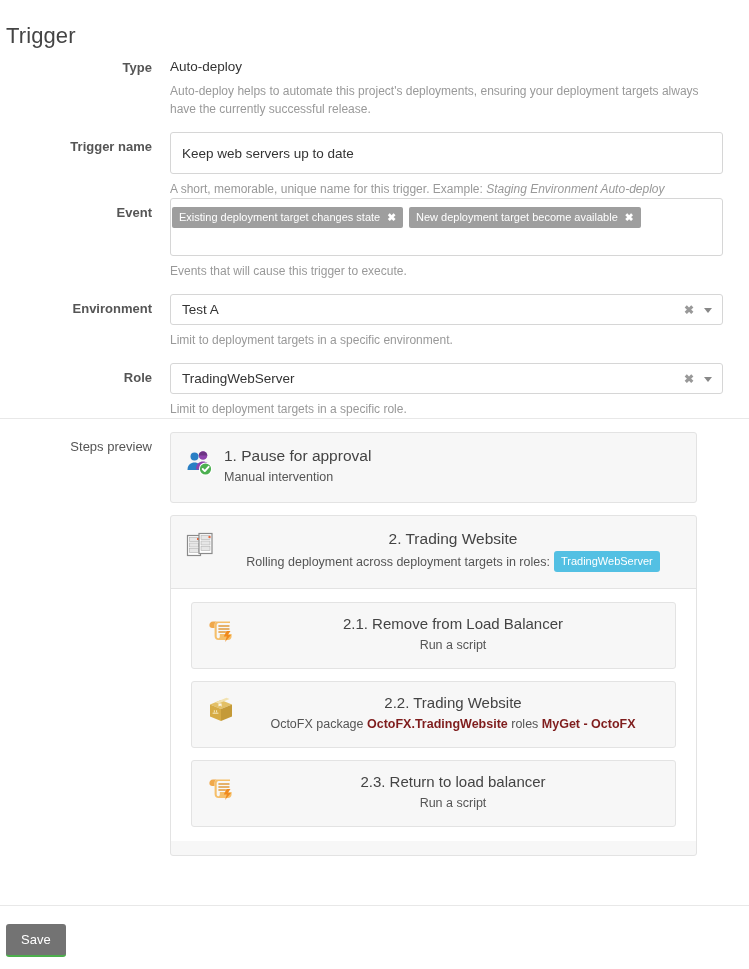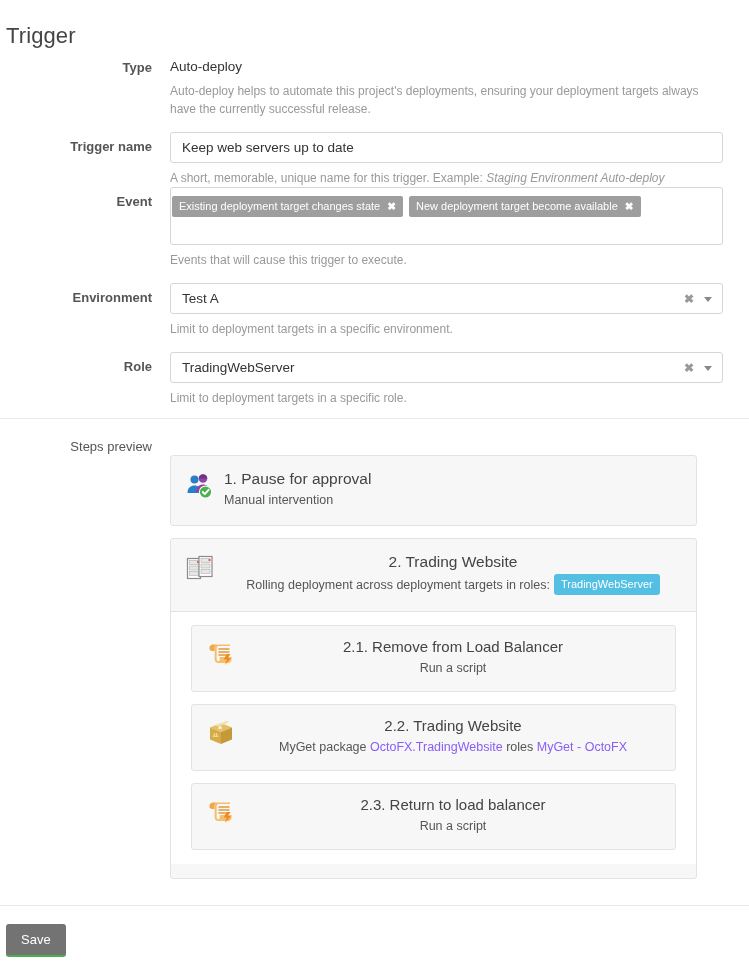--- a/index.html
+++ b/index.html
@@ -34,21 +34,21 @@
 
   .static-value { font-size: 13.5px; color: #333; padding-top: 5px; line-height: 18px; }
   .help {
     font-size: 12px; color: #999999; line-height: 18px;
     margin-top: 6px; margin-bottom: 0;
   }
   .help em { font-style: italic; }
 
   
   .input-box {
-    width: 100%; height: 31px;
+    width: 100%; height: 42px;
     border: 1px solid #d6d6d6; border-radius: 3px;
     background: #fff;
     font-size: 13.5px; color: #333;
     padding: 0 11px; line-height: 29px;
     display: block;
     font-family: "Liberation Sans", sans-serif;
   }
   .select-box {
     position: relative;
     width: 100%; height: 31px;
@@ -91,21 +91,21 @@
     font-size: 10.5px; font-weight: bold; color: #ffffff;
   }
 
   
   .divider {
     position: absolute; left: 0; width: 749px; height: 1px;
     background: #e8e8e8;
   }
 
   
-  .steps-wrap { padding-right: 26px; margin-top: 23px; }
+  .steps-wrap { padding-right: 26px; }
   .step-card {
     background: #f7f7f7;
     border: 1px solid #e3e3e3;
     border-radius: 3px;
     margin-bottom: 12px;
   }
   .step-head {
     display: flex; align-items: flex-start;
     padding: 13px 14px 16px 14px;
   }
@@ -114,21 +114,21 @@
   }
   .step-icon svg { display: block; }
   .step-text { flex: 1 1 auto; min-width: 0; }
   .step-title {
     font-size: 15.5px; color: #444; font-weight: 400;
     line-height: 20px; margin-bottom: 2px;
   }
   .step-sub {
     font-size: 12.5px; color: #555; line-height: 18px;
   }
-  .step-sub b { font-weight: normal; color: #8b5cf6; }
+  .step-sub b { font-weight: bold; color: #7f1d1d; }
   .role-badge {
     display: inline-block;
     background: #53c0e3; color: #ffffff;
     font-size: 11px; line-height: 14px;
     padding: 3px 7px 4px 7px;
     border-radius: 3px;
     margin-left: 4px;
     vertical-align: 1px;
   }
 
@@ -298,21 +298,21 @@
                       <path d="M26 9.5 L15 14 L15 26 L26 21.5 Z" fill="#c49a38"></path>
                       <path d="M9.5 7.2 L20.5 2.8 L23.5 4 L12.5 8.4 Z" fill="#f2e2b0"></path>
                       <path d="M12.5 8.4 L12.5 11.6 L14.2 10.4 L15.6 11.8 L15.6 8.4 Z" fill="#ffffff" opacity=".85"></path>
                       <rect x="6.6" y="17.6" width="5.8" height="1.2" fill="#f2e2b0"></rect>
                       <rect x="7.8" y="15.2" width="1.1" height="2.2" fill="#f2e2b0"></rect>
                       <rect x="10" y="15.2" width="1.1" height="2.2" fill="#f2e2b0"></rect>
                     </svg>
                   </span>
                   <div class="step-text">
                     <div class="step-title">2.2. Trading Website</div>
-                    <div class="step-sub"><span>MyGet package </span><b>OctoFX.TradingWebsite</b><span> roles </span><b>MyGet - OctoFX</b></div>
+                    <div class="step-sub"><span>OctoFX package </span><b>OctoFX.TradingWebsite</b><span> roles </span><b>MyGet - OctoFX</b></div>
                   </div>
                 </div>
               </div>
 
               <div class="step-card">
                 <div class="step-head">
                   <span class="step-icon">
                     <svg width="30" height="30" viewBox="0 0 30 30">
                       <path d="M7 5.5 C4.6 5.5 3.4 7.3 3.4 9.3 C3.4 11 4.6 11.9 6.2 11.9 L8.6 11.9 L8.6 9.3 C8.6 7.3 9.4 5.5 11.6 5.5 Z" fill="#f0a84a"></path>
                       <path d="M11.6 5.5 C9.4 5.5 8.6 7.3 8.6 9.3 L8.6 20 C8.6 22.4 10.1 24 12.4 24 L22 24 C24.2 24 25.6 22.4 25.6 20.2 L25.6 18 L13.8 18 L13.8 20.4 C13.8 21.6 13.1 22.2 12.3 22.2 C11.3 22.2 10.7 21.5 10.7 20.2 L10.7 9.3 C10.7 7.8 11.4 6.9 12.6 6.9 L24 6.9 L24 5.5 Z" fill="#f5bf6a"></path>

